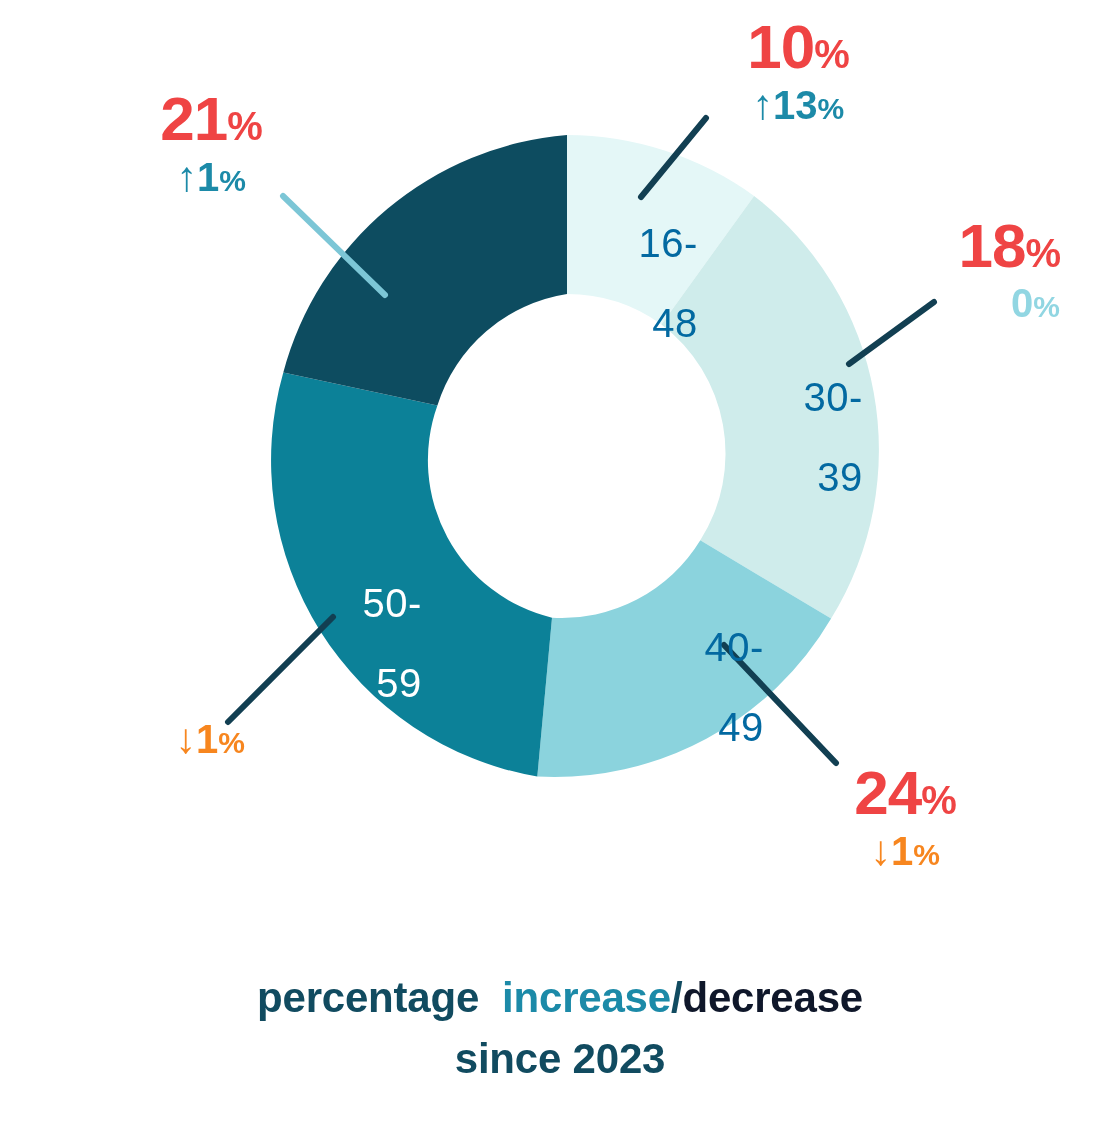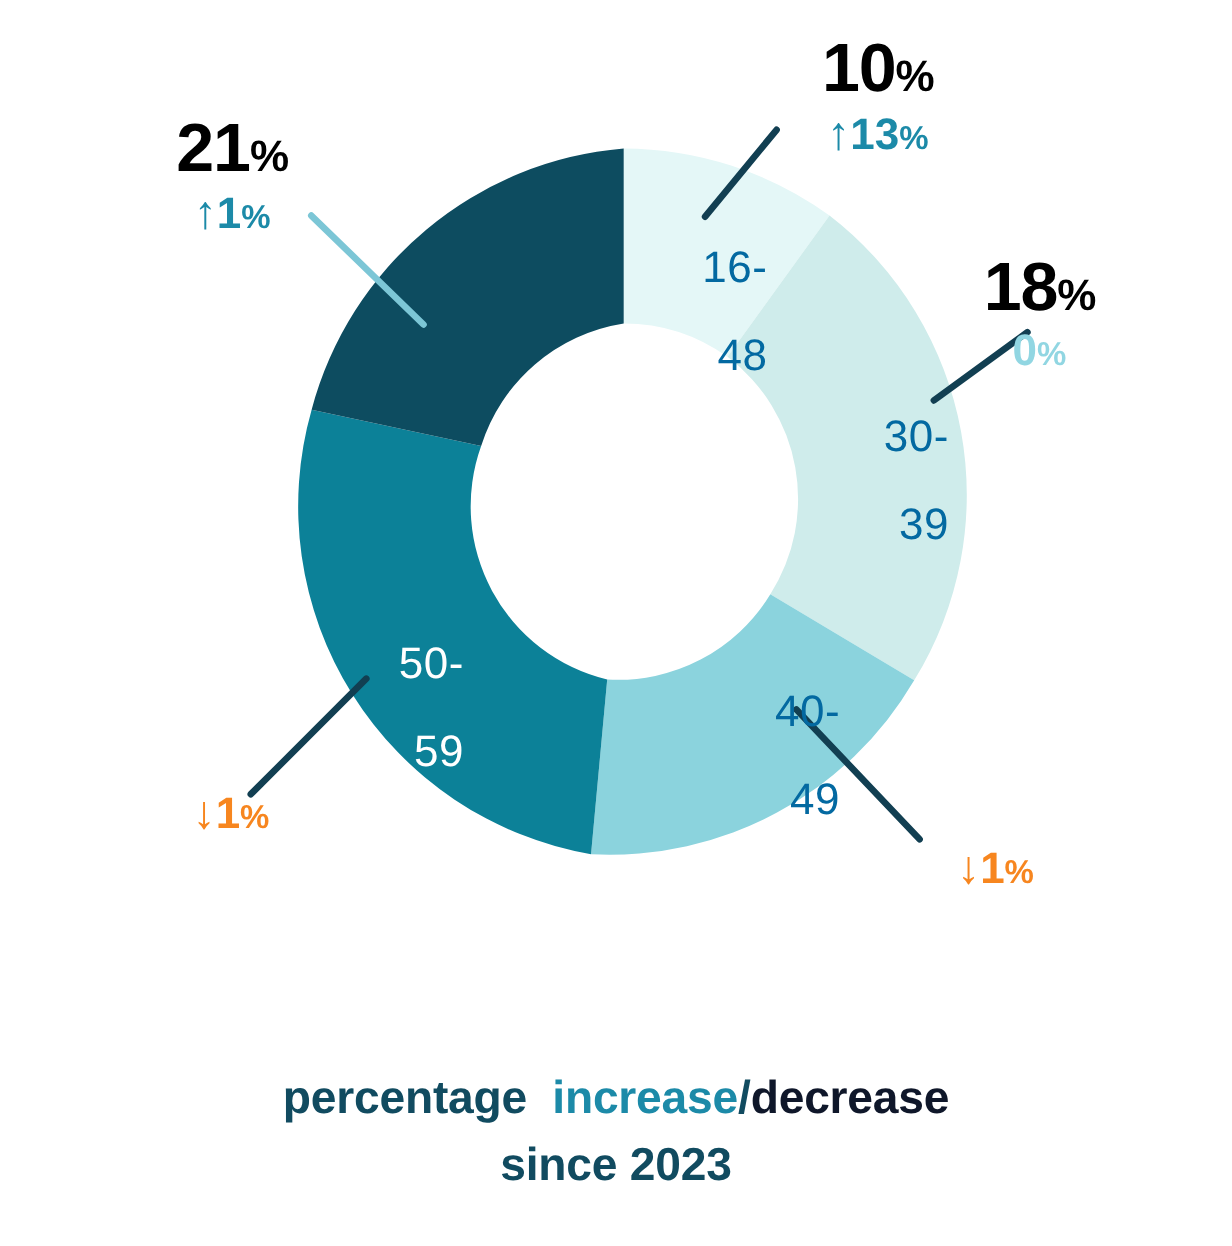--- a/index.html
+++ b/index.html
@@ -11,21 +11,21 @@
 
   
   .seg-label{position:absolute;font-size:40px;line-height:1.0;letter-spacing:.5px;
              font-weight:400;white-space:pre;}
   .seg-label.dark{color:#0369a1;}
   .seg-label.light{color:#ffffff;}
   .seg-label .l2{display:block;text-align:right;}
 
   
   .callout{position:absolute;white-space:nowrap;}
-  .big{font-size:62px;font-weight:700;color:#000000;letter-spacing:-1px;line-height:1;margin-top:16px;}
+  .big{font-size:62px;font-weight:700;color:#ef4444;letter-spacing:-1px;line-height:1;}
   .big .pc{font-size:40px;font-weight:700;}
   .delta{font-size:40px;font-weight:700;line-height:1;margin-top:6px;}
   .delta.up{color:#1c8aa8;}
   .delta.down{color:#f7861f;}
   .delta.flat{color:#91d6e2;}
   .delta .arrow{font-weight:400;font-size:42px;}
   .delta .pc{font-size:30px;}
   .center-al{text-align:center;}
   .right-al{text-align:right;}
 
@@ -85,26 +85,27 @@
     <span>50-</span>
     <span class="l2">59</span>
   </div>
 
 
   <div class="callout center-al" style="left:668px;top:16px;width:260px;">
     <div class="big"><span>10</span><span class="pc">%</span></div>
     <div class="delta up"><span class="arrow">↑</span><span>13</span><span class="pc">%</span></div>
   </div>
 
-  <div class="callout right-al" style="left:830px;top:215px;width:230px;text-align:center;">
+  <div class="callout right-al" style="left:830px;top:215px;width:230px;">
     <div class="big"><span>18</span><span class="pc">%</span></div>
     <div class="delta flat"><span>0</span><span class="pc">%</span></div>
   </div>
 
   <div class="callout center-al" style="left:790px;top:762px;width:230px;">
+    <div class="big"><span>24</span><span class="pc">%</span></div>
     <div class="delta down"><span class="arrow">↓</span><span>1</span><span class="pc">%</span></div>
   </div>
 
   <div class="callout center-al" style="left:95px;top:712px;width:230px;">
     <div class="delta down"><span class="arrow">↓</span><span>1</span><span class="pc">%</span></div>
   </div>
 
   <div class="callout center-al" style="left:96px;top:88px;width:230px;">
     <div class="big"><span>21</span><span class="pc">%</span></div>
     <div class="delta up"><span class="arrow">↑</span><span>1</span><span class="pc">%</span></div>

